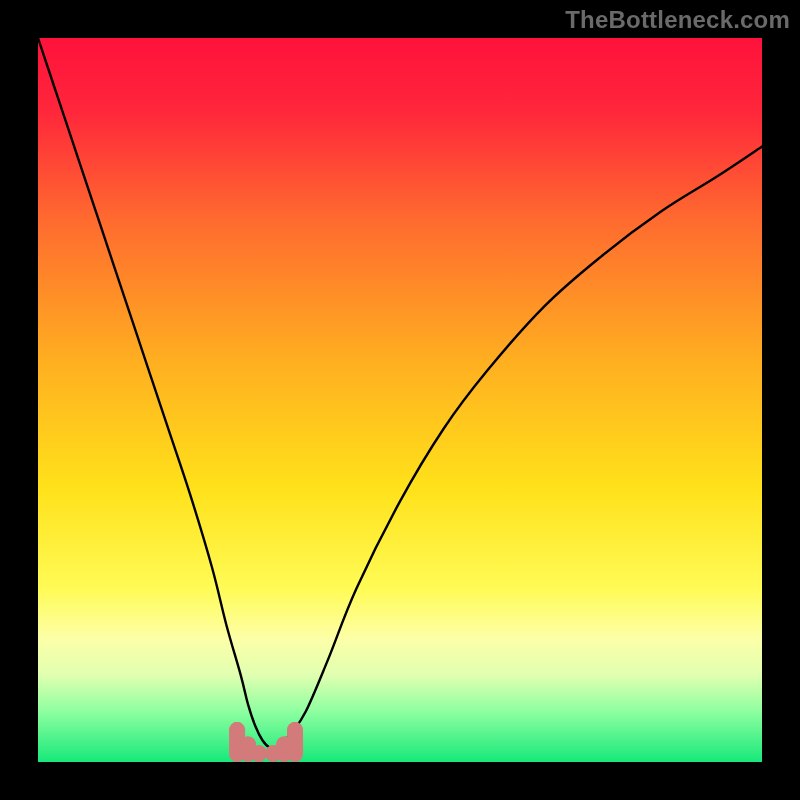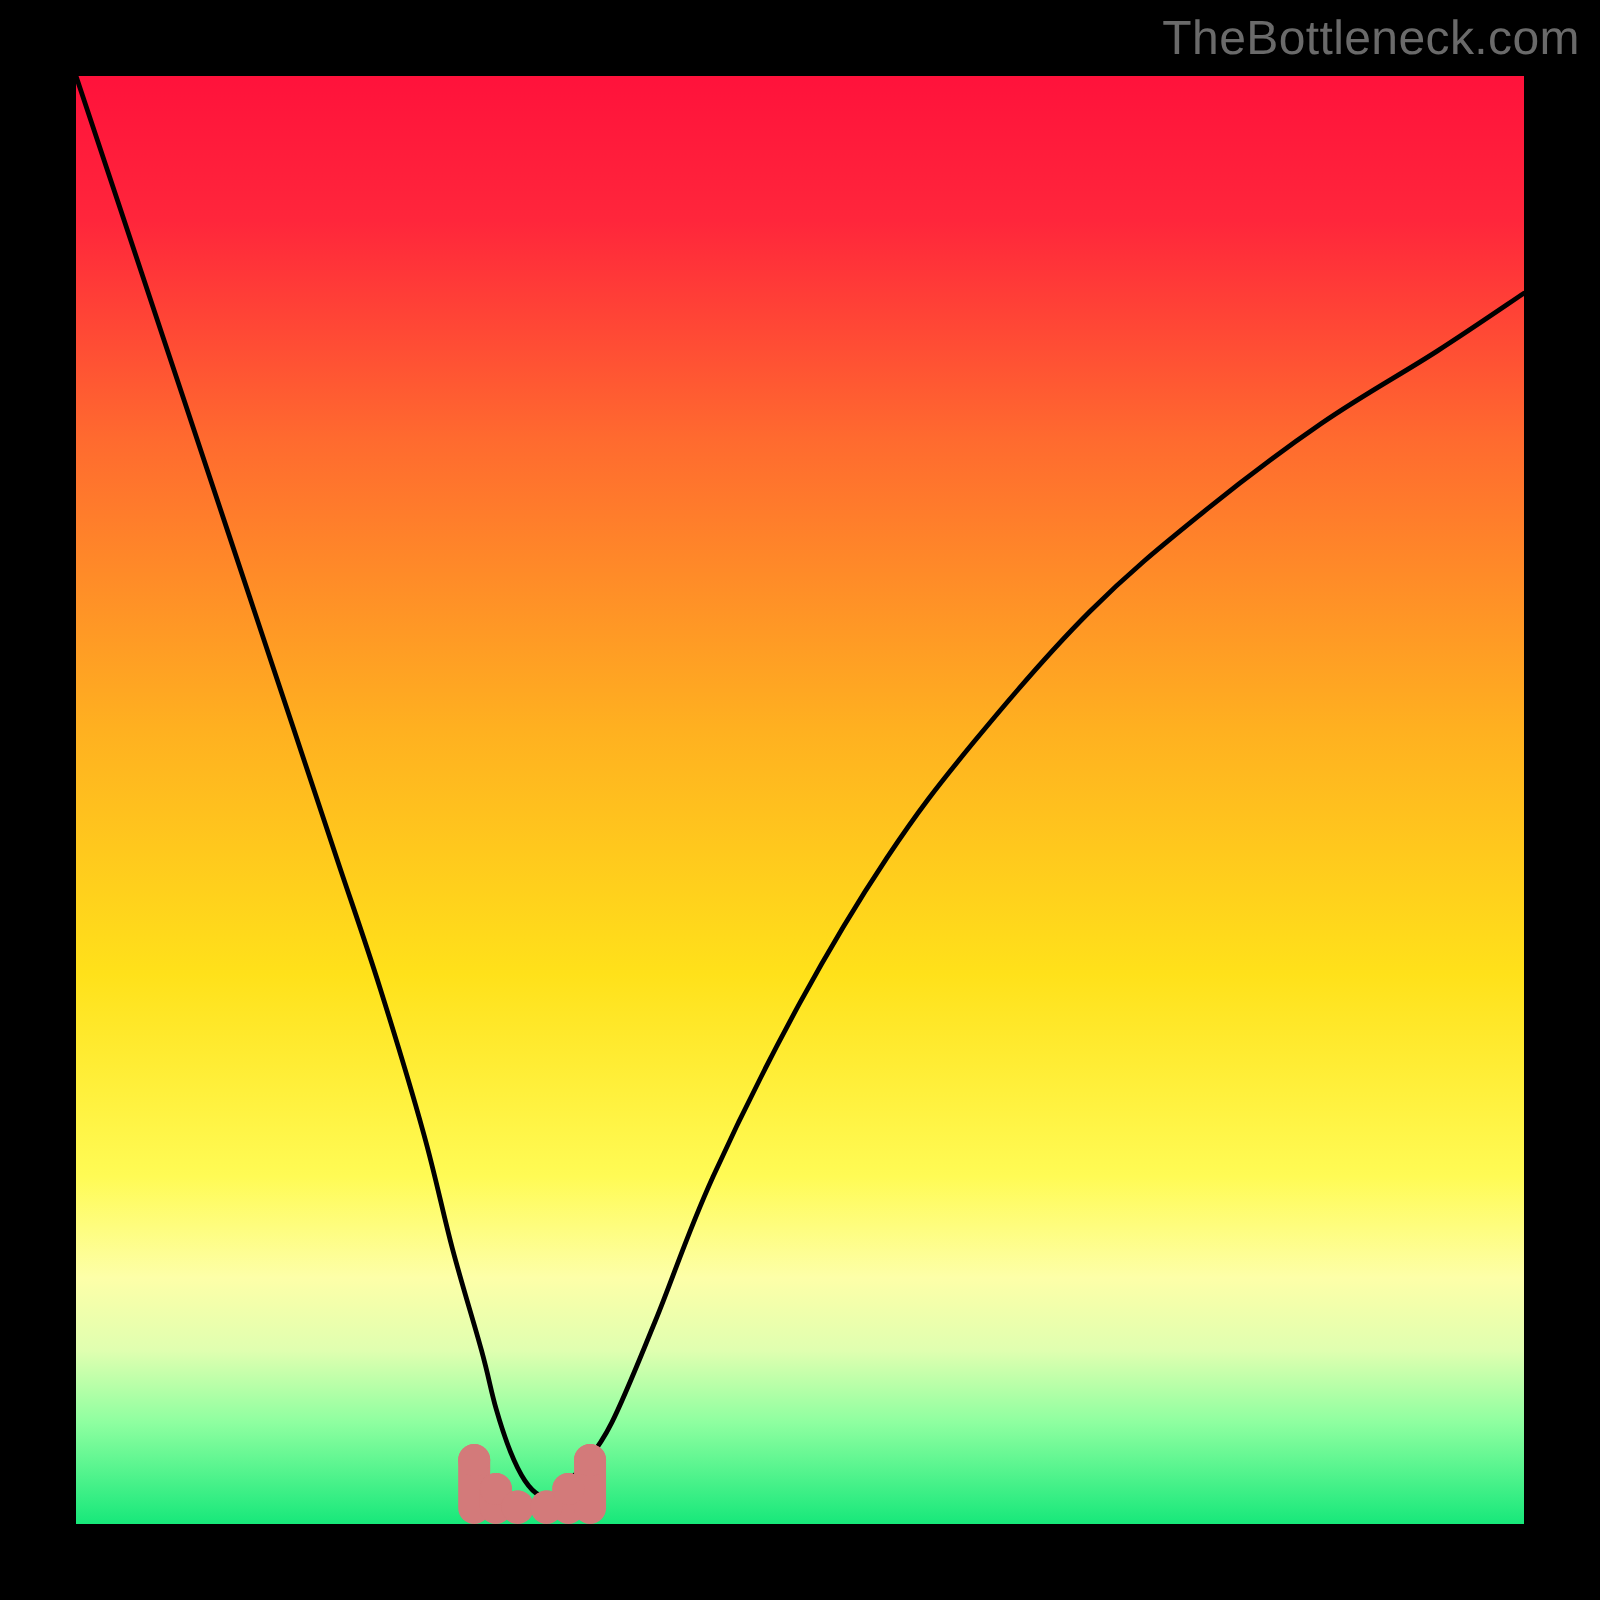--- a/index.html
+++ b/index.html
@@ -31,21 +31,21 @@
     display: block;
     width: 724px;
     height: 724px;
   }
   .watermark {
     position: absolute;
     top: 6px;
     right: 10px;
     color: #6a6a6a;
     font-size: 24px;
-    font-weight: 400;
+    font-weight: 700;
     letter-spacing: 0.2px;
     user-select: none;
   }
 </style>
 </head>
 <body>
 
 <div class="frame">
   <div class="watermark">TheBottleneck.com</div>
   <div class="plot">

